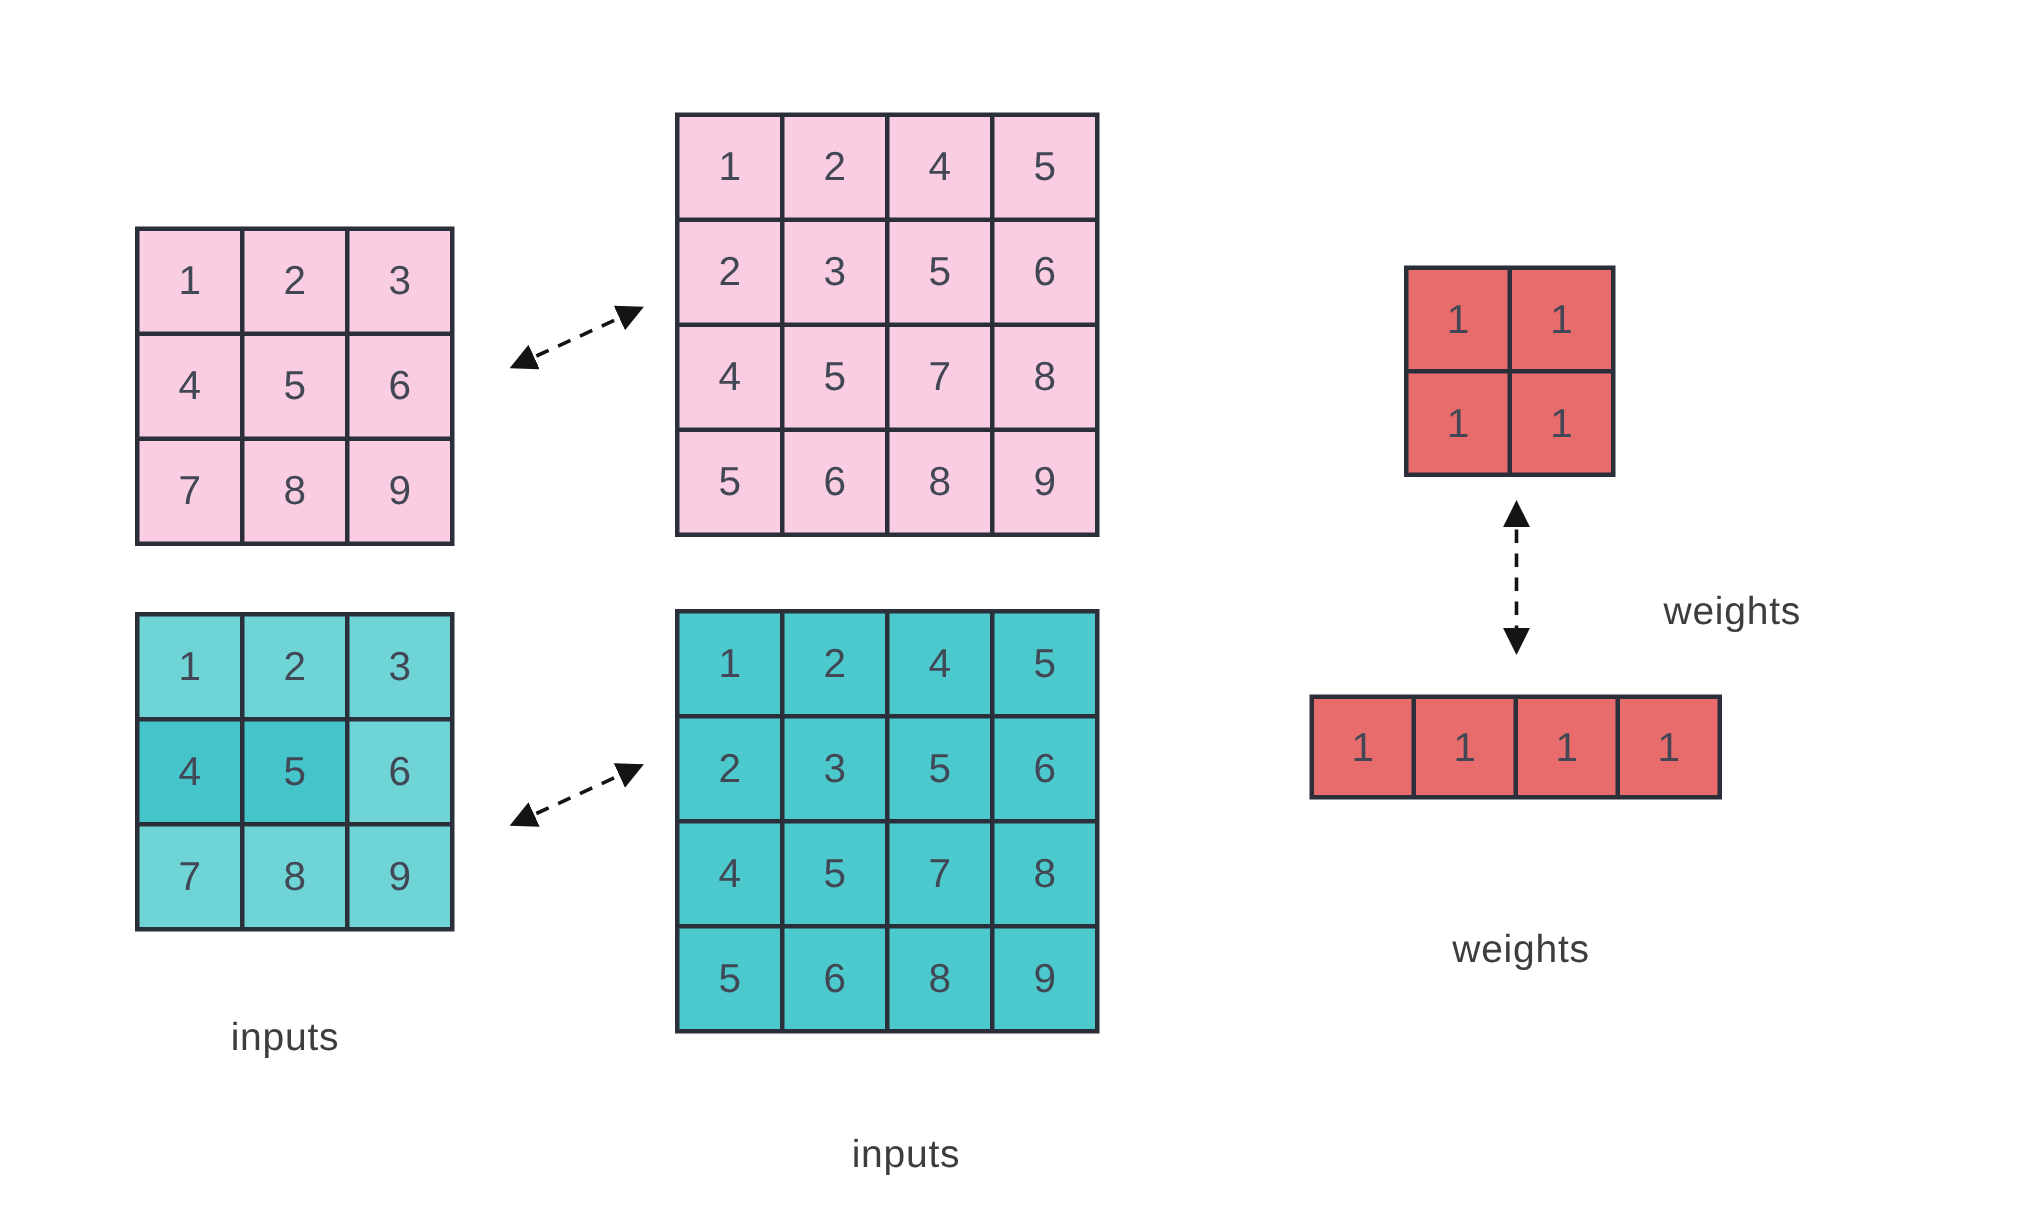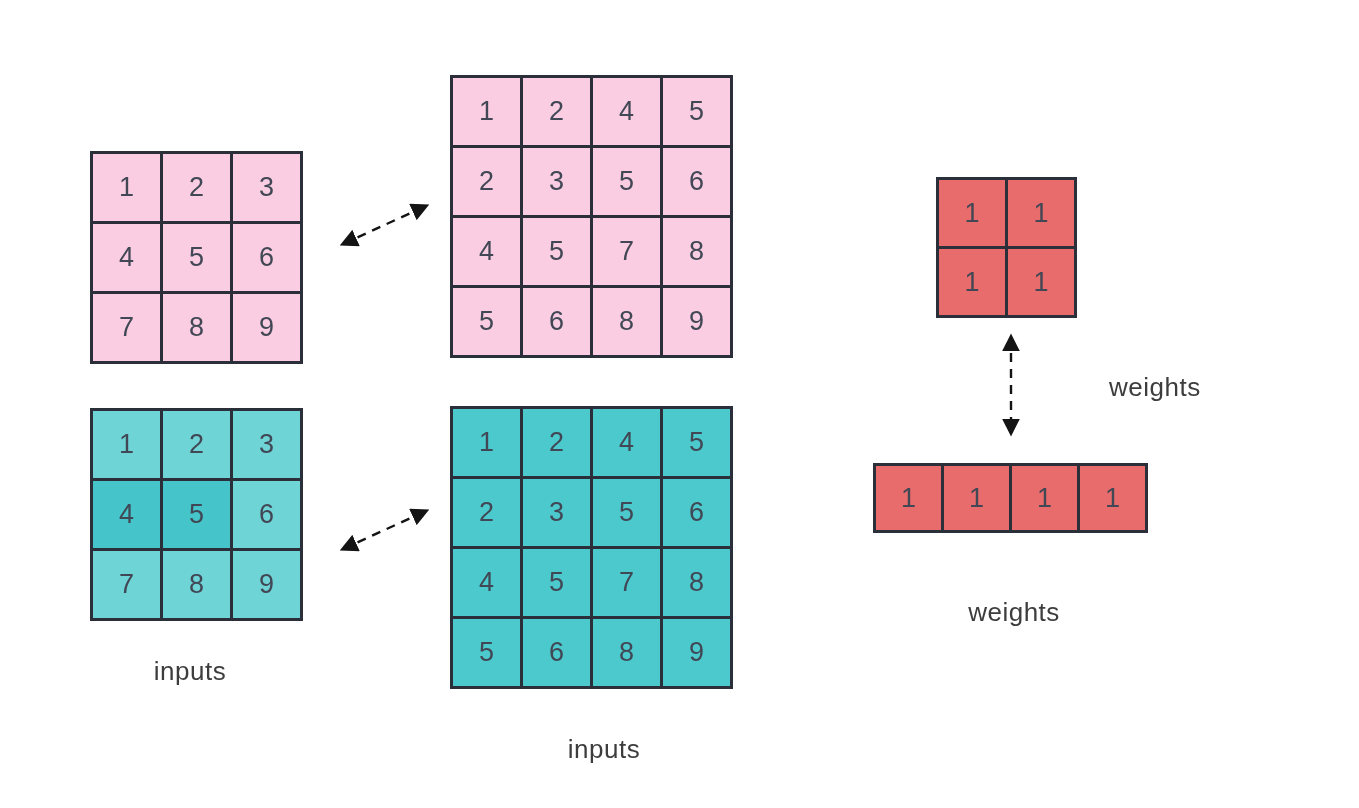--- a/index.html
+++ b/index.html
@@ -35,20 +35,21 @@
     color: #414754;
     user-select: none;
   }
   .diagram-label {
     position: absolute;
     font-size: 26px;
     font-weight: 300;
     color: #3d3d3d;
     letter-spacing: 0.5px;
     white-space: nowrap;
+    margin-top: 20px;
   }
   .label-center { text-align: center; }
   svg.arrow-layer {
     position: absolute;
     left: 0;
     top: 0;
     width: 1359px;
     height: 808px;
     pointer-events: none;
   }

